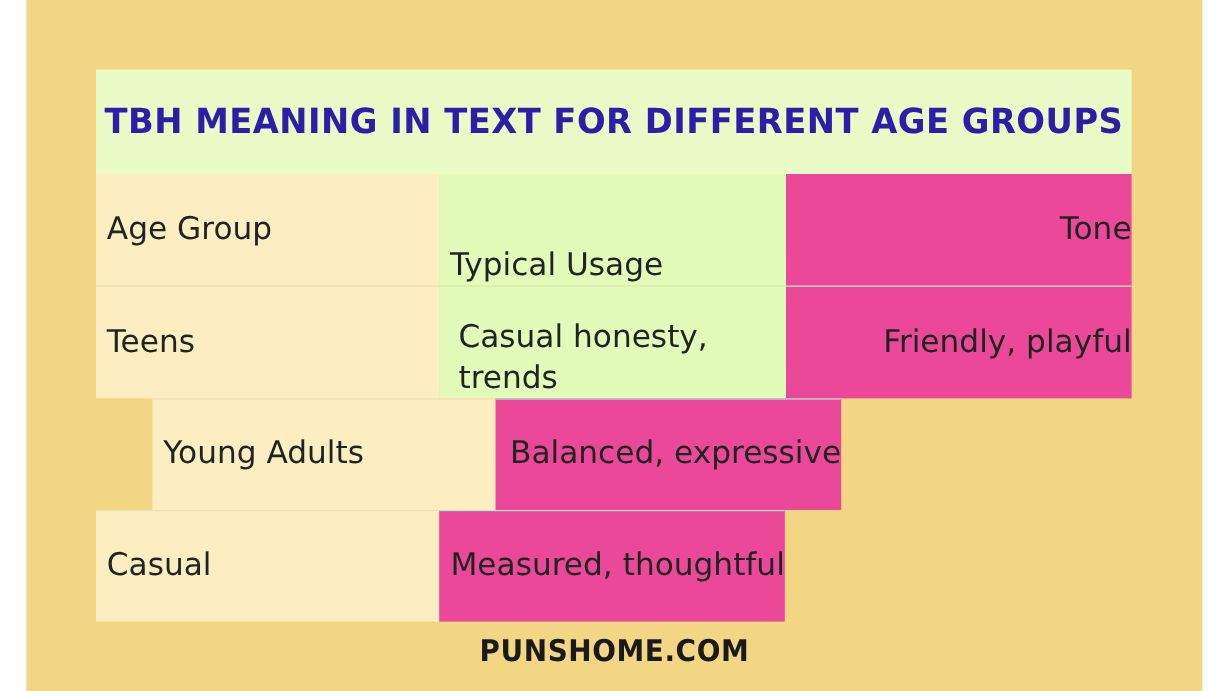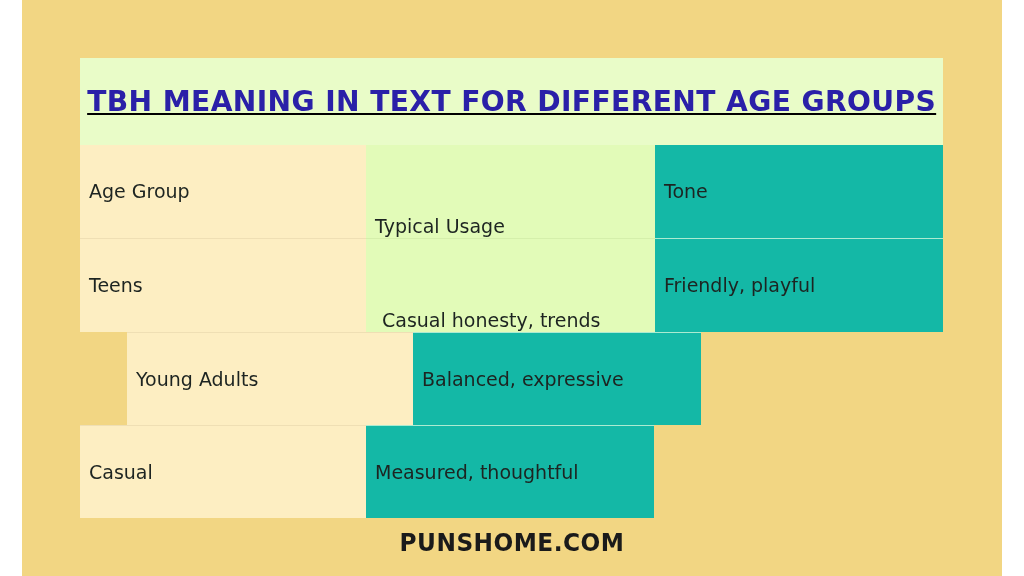--- a/index.html
+++ b/index.html
@@ -35,21 +35,20 @@
   #title-band {
     position: absolute;
     left: 80px;
     top: 58px;
     width: 863px;
     height: 87px;
     background: #e9fcc8;
     display: flex;
     align-items: center;
     justify-content: center;
-    text-decoration: underline;
   }
   #poster-title {
     color: #2a20a8;
     font-family: "DejaVu Sans", "Liberation Sans", sans-serif;
     font-weight: bold;
     font-size: 29px;
     letter-spacing: 0.4px;
     text-transform: uppercase;
     transform: scaleX(0.97);
     white-space: nowrap;
@@ -75,28 +74,28 @@
   .t-row.r-head { height: 93px; }
   .t-row.r-1    { height: 94px; }
   .t-row.r-2    { height: 93px; margin-left: 47px; }
   .t-row.r-3    { height: 93px; }
 
   .t-cell {
     display: flex;
     align-items: center;
     box-sizing: border-box;
     padding: 0 0 0 9px;
-    font-size: 19px;
+    font-size: 26px;
     color: #1d2421;
     line-height: 1.28;
     overflow: hidden;
   }
   .c-age   { width: 286px; background: #fdeec2; }
   .c-usage { width: 289px; background: #e2fbb8; align-items: flex-end; }
-  .c-tone  { width: 288px; background: #14b8a6; }
+  .c-tone  { width: 288px; background: #ec4899; justify-content: flex-end; }
 
   
   .t-row + .t-row .c-age   { border-top: 1px solid #efdfb4; }
   .t-row + .t-row .c-usage { border-top: 1px solid #d5efab; padding-left: 16px; }
   .t-row + .t-row .c-tone  { border-top: 1px solid #abebd1; }
 
   .cell-text { display: block; }
 
   
   #watermark {

